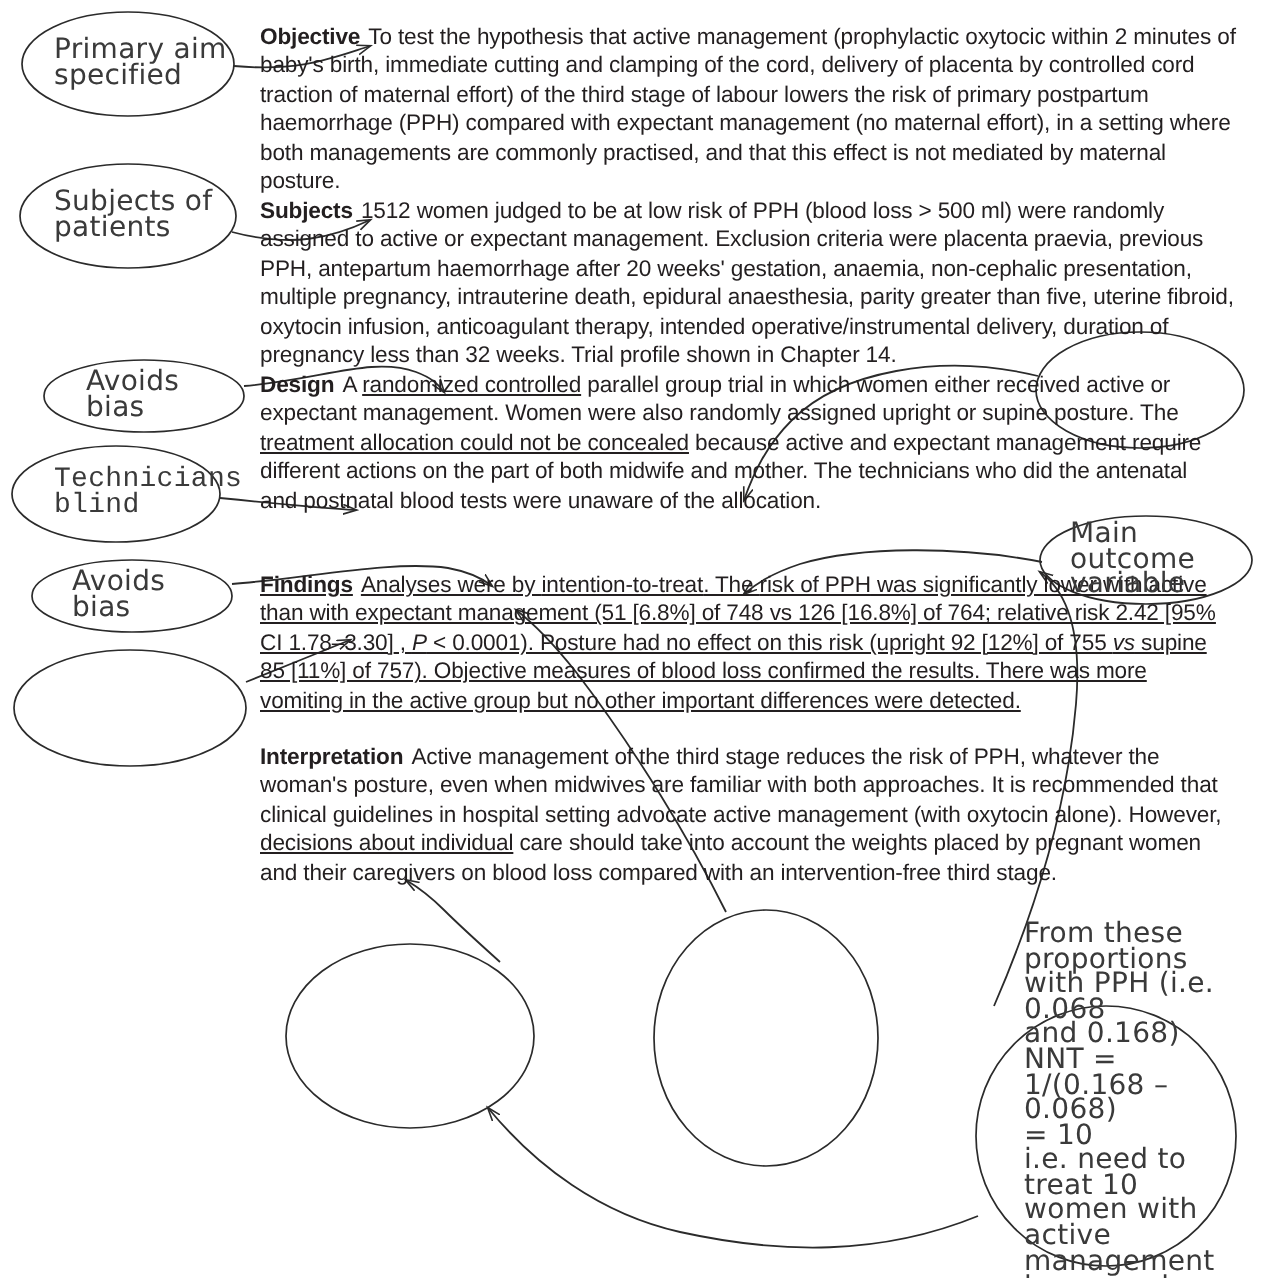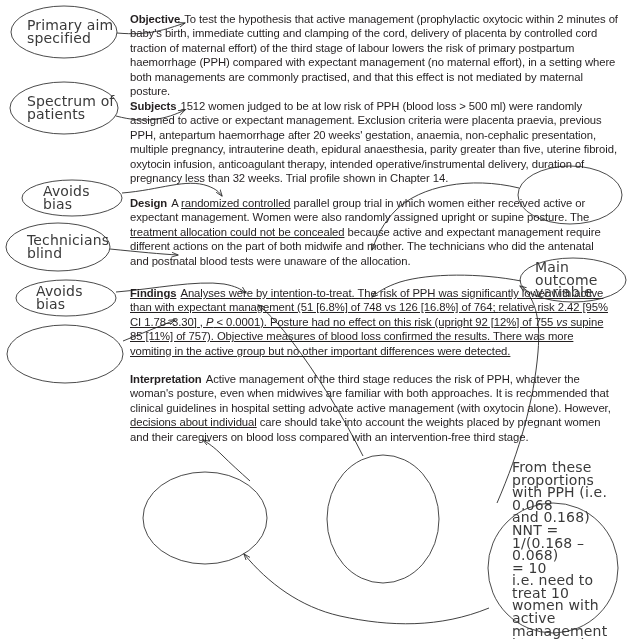--- a/index.html
+++ b/index.html
@@ -23,41 +23,41 @@
     text-align:left;
     color:#231f20;
   }
   .para .hd{font-weight:bold;}
   .para .sp{display:inline-block;width:4px;}
   .u{text-decoration:underline;text-underline-offset:1px;}
   .it{font-style:italic;}
 
   #p-objective{left:130px;top:12px;width:492px;}
   #p-subjects{left:130px;top:99px;width:492px;}
-  #p-design{left:130px;top:196px;width:480px;}
+  #p-design{left:130px;top:186px;width:480px;}
   #p-findings{left:130px;top:286px;width:486px;text-decoration:underline;}
   #p-interpretation{left:130px;top:372px;width:492px;}
 
   
   .bubble{
     position:absolute;z-index:3;
     display:flex;align-items:center;justify-content:flex-start;
     box-sizing:border-box;
     font-family:"DejaVu Sans",sans-serif;
     font-size:14px;line-height:12.6px;
     color:#3a3a3a;
     letter-spacing:0.15px;
   }
   .bubble .txt{white-space:pre-line;width:100%;}
   .bubble.ctr .txt{text-align:left;}
 
   #b-primary{left:11px;top:6px;width:106px;height:52px;padding-left:16px;}
   #b-spectrum{left:10px;top:82px;width:108px;height:52px;padding-left:17px;}
   #b-avoids1{left:22px;top:180px;width:100px;height:36px;padding-left:21px;}
-  #b-tech{left:6px;top:223px;width:104px;height:48px;padding-left:21px;}
+  #b-tech{left:6px;top:223px;width:104px;height:48px;padding-left:21px;font-family:Liberation Mono, monospace;}
   #b-avoids2{left:16px;top:280px;width:100px;height:36px;padding-left:20px;}
   #b-magnitude{left:7px;top:325px;width:116px;height:58px;padding-left:20px;}
   #b-midwife{left:518px;top:166px;width:104px;height:58px;padding-left:12px;}
   #b-outcome{left:520px;top:258px;width:106px;height:44px;padding-left:15px;}
   #b-questions{left:143px;top:472px;width:124px;height:92px;padding-left:25px;}
   #b-precision{left:327px;top:455px;width:112px;height:128px;padding-left:22px;}
   #b-nnt{left:488px;top:503px;width:130px;height:130px;padding-left:24px;}
 </style>
 </head>
 <body>
@@ -117,21 +117,21 @@
 
   <div class="para" id="p-interpretation">
     <span class="hd">Interpretation</span><span class="sp"></span><span>Active management of the third stage reduces the risk of PPH, whatever the woman's posture, even when midwives are familiar with both approaches.  It is recommended that clinical guidelines in hospital setting advocate active management (with oxytocin alone).  However, </span><span class="u">decisions about individual</span><span> care should take into account the weights placed by pregnant women and their caregivers on blood loss compared with an intervention-free third stage.</span>
   </div>
 
   <div class="bubble" id="b-primary">
     <span class="txt">Primary aim
 specified</span>
   </div>
   <div class="bubble" id="b-spectrum">
-    <span class="txt">Spectrum of
+    <span class="txt">Subjects of
 patients</span>
   </div>
   <div class="bubble" id="b-avoids1">
     <span class="txt">Avoids bias</span>
   </div>
   <div class="bubble" id="b-tech">
     <span class="txt">Technicians
 blind</span>
   </div>
   <div class="bubble" id="b-avoids2">

